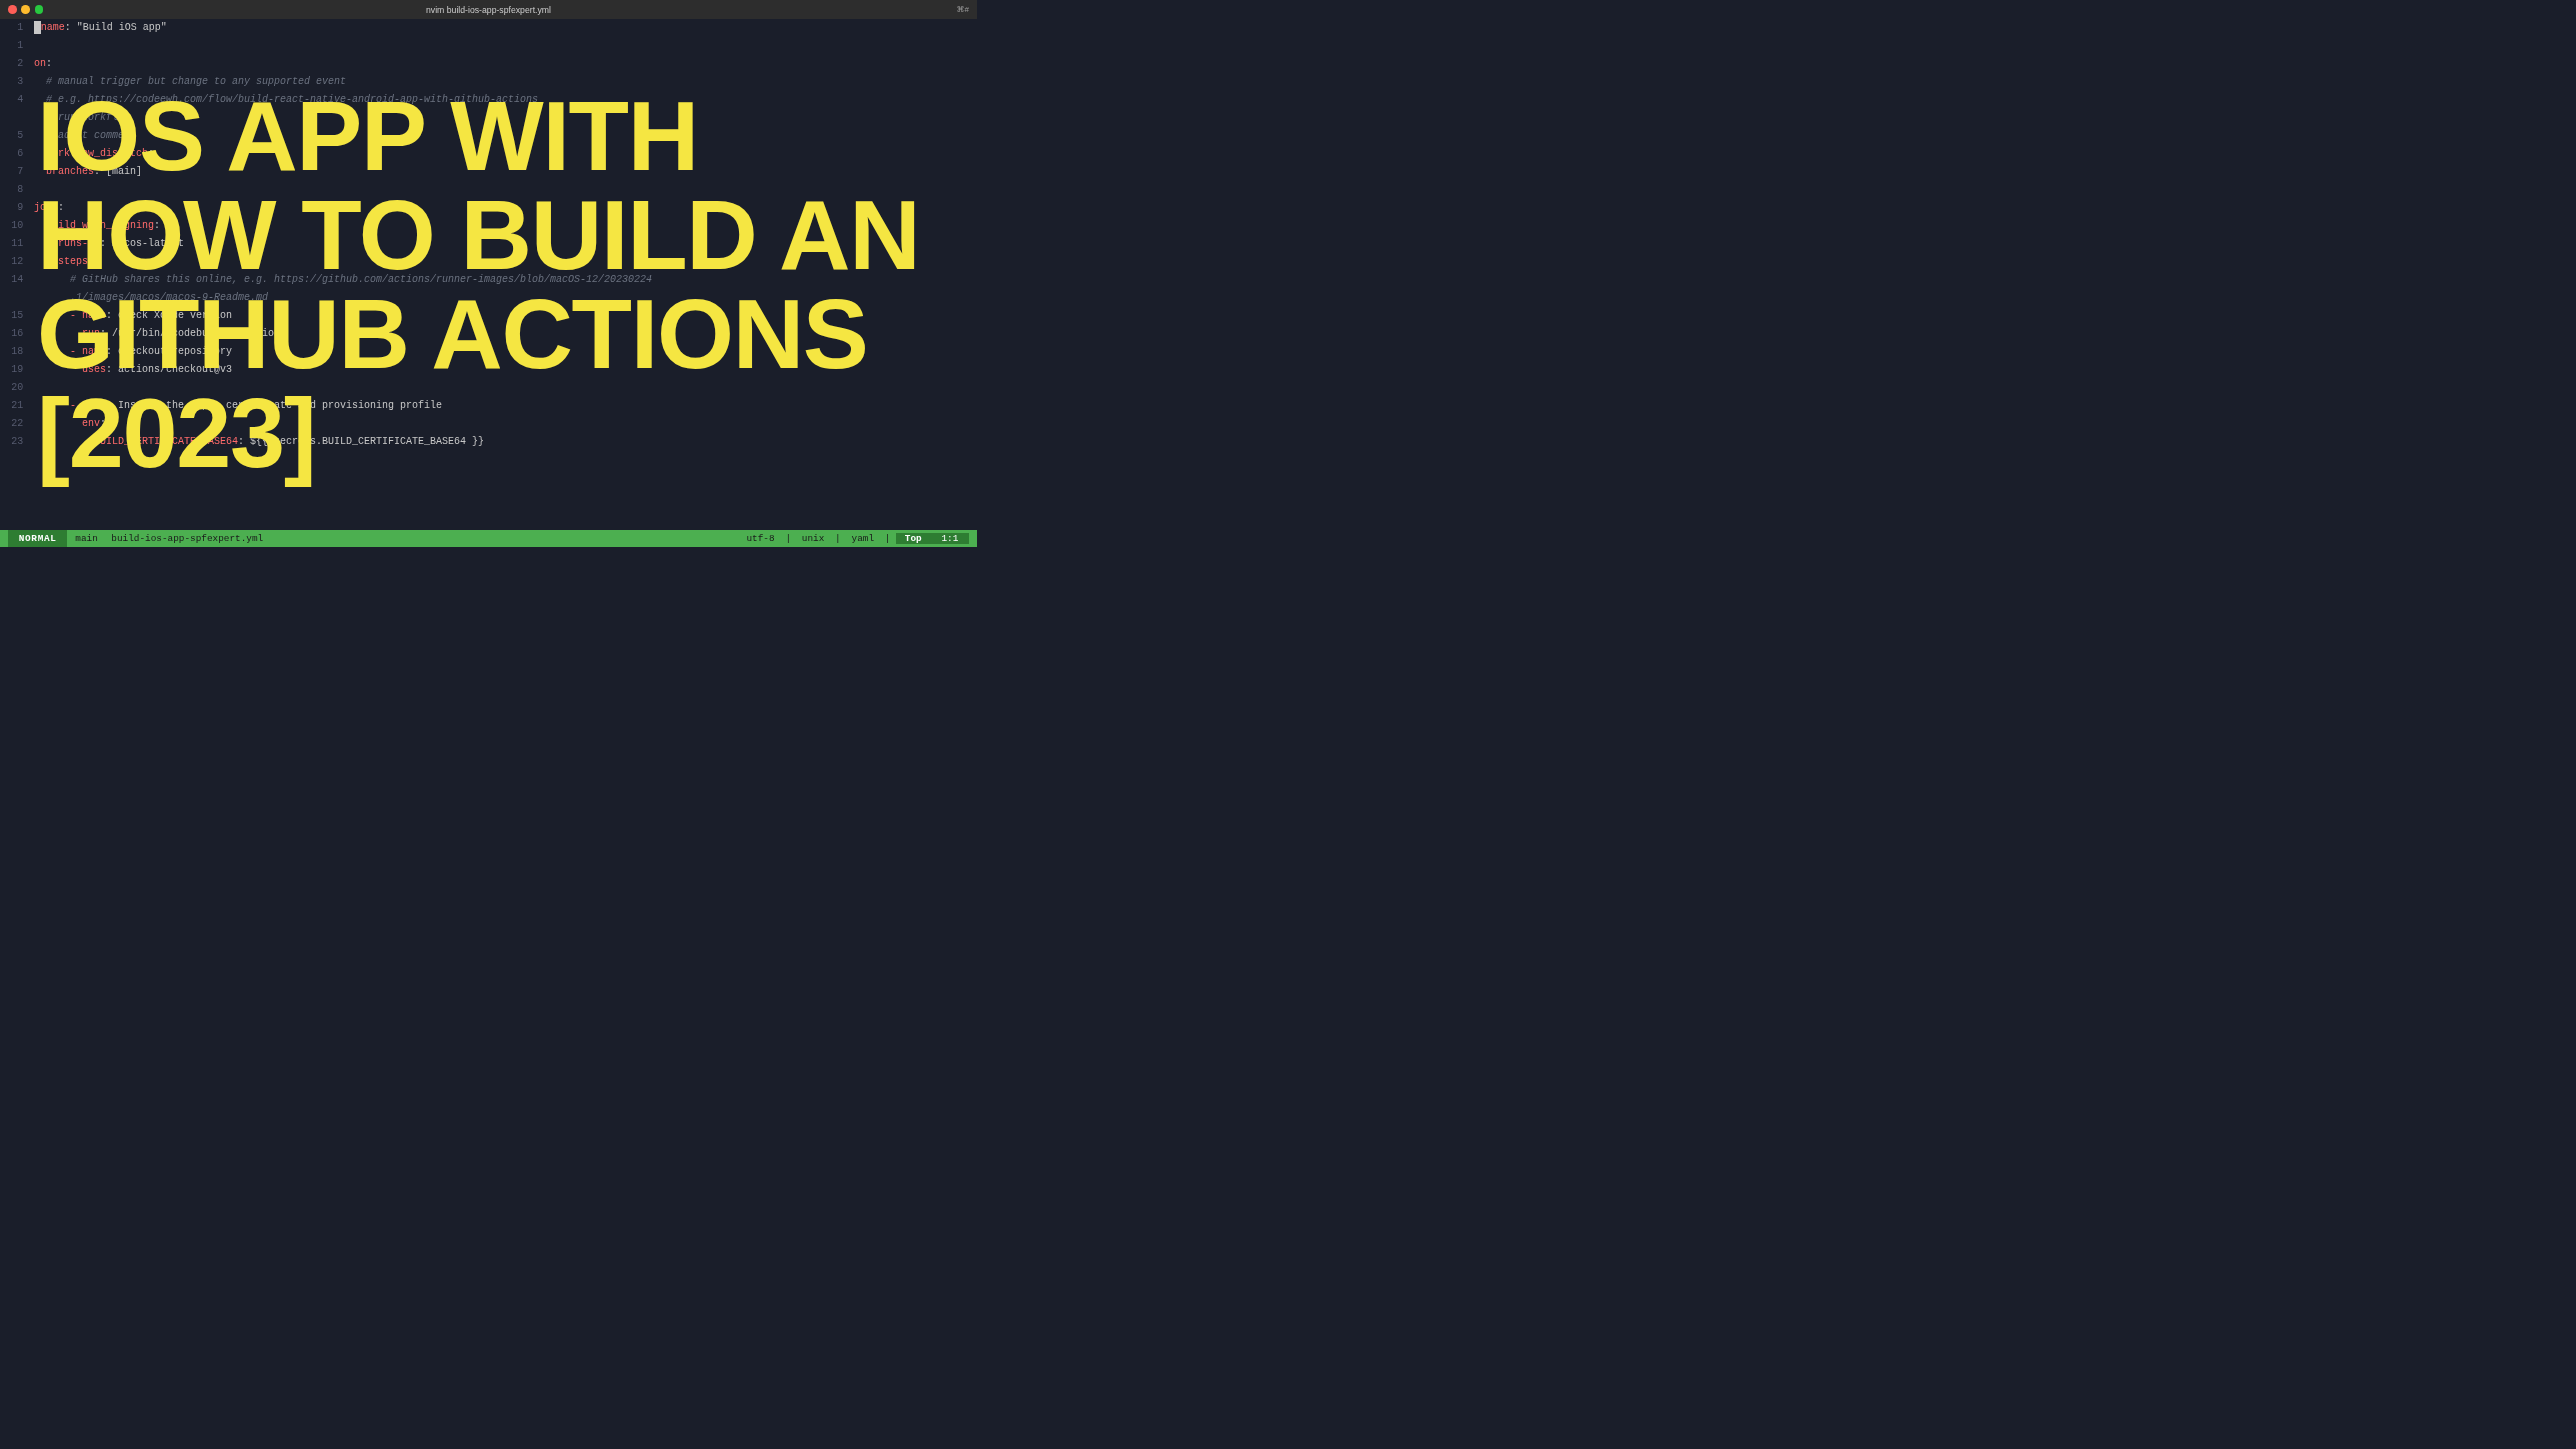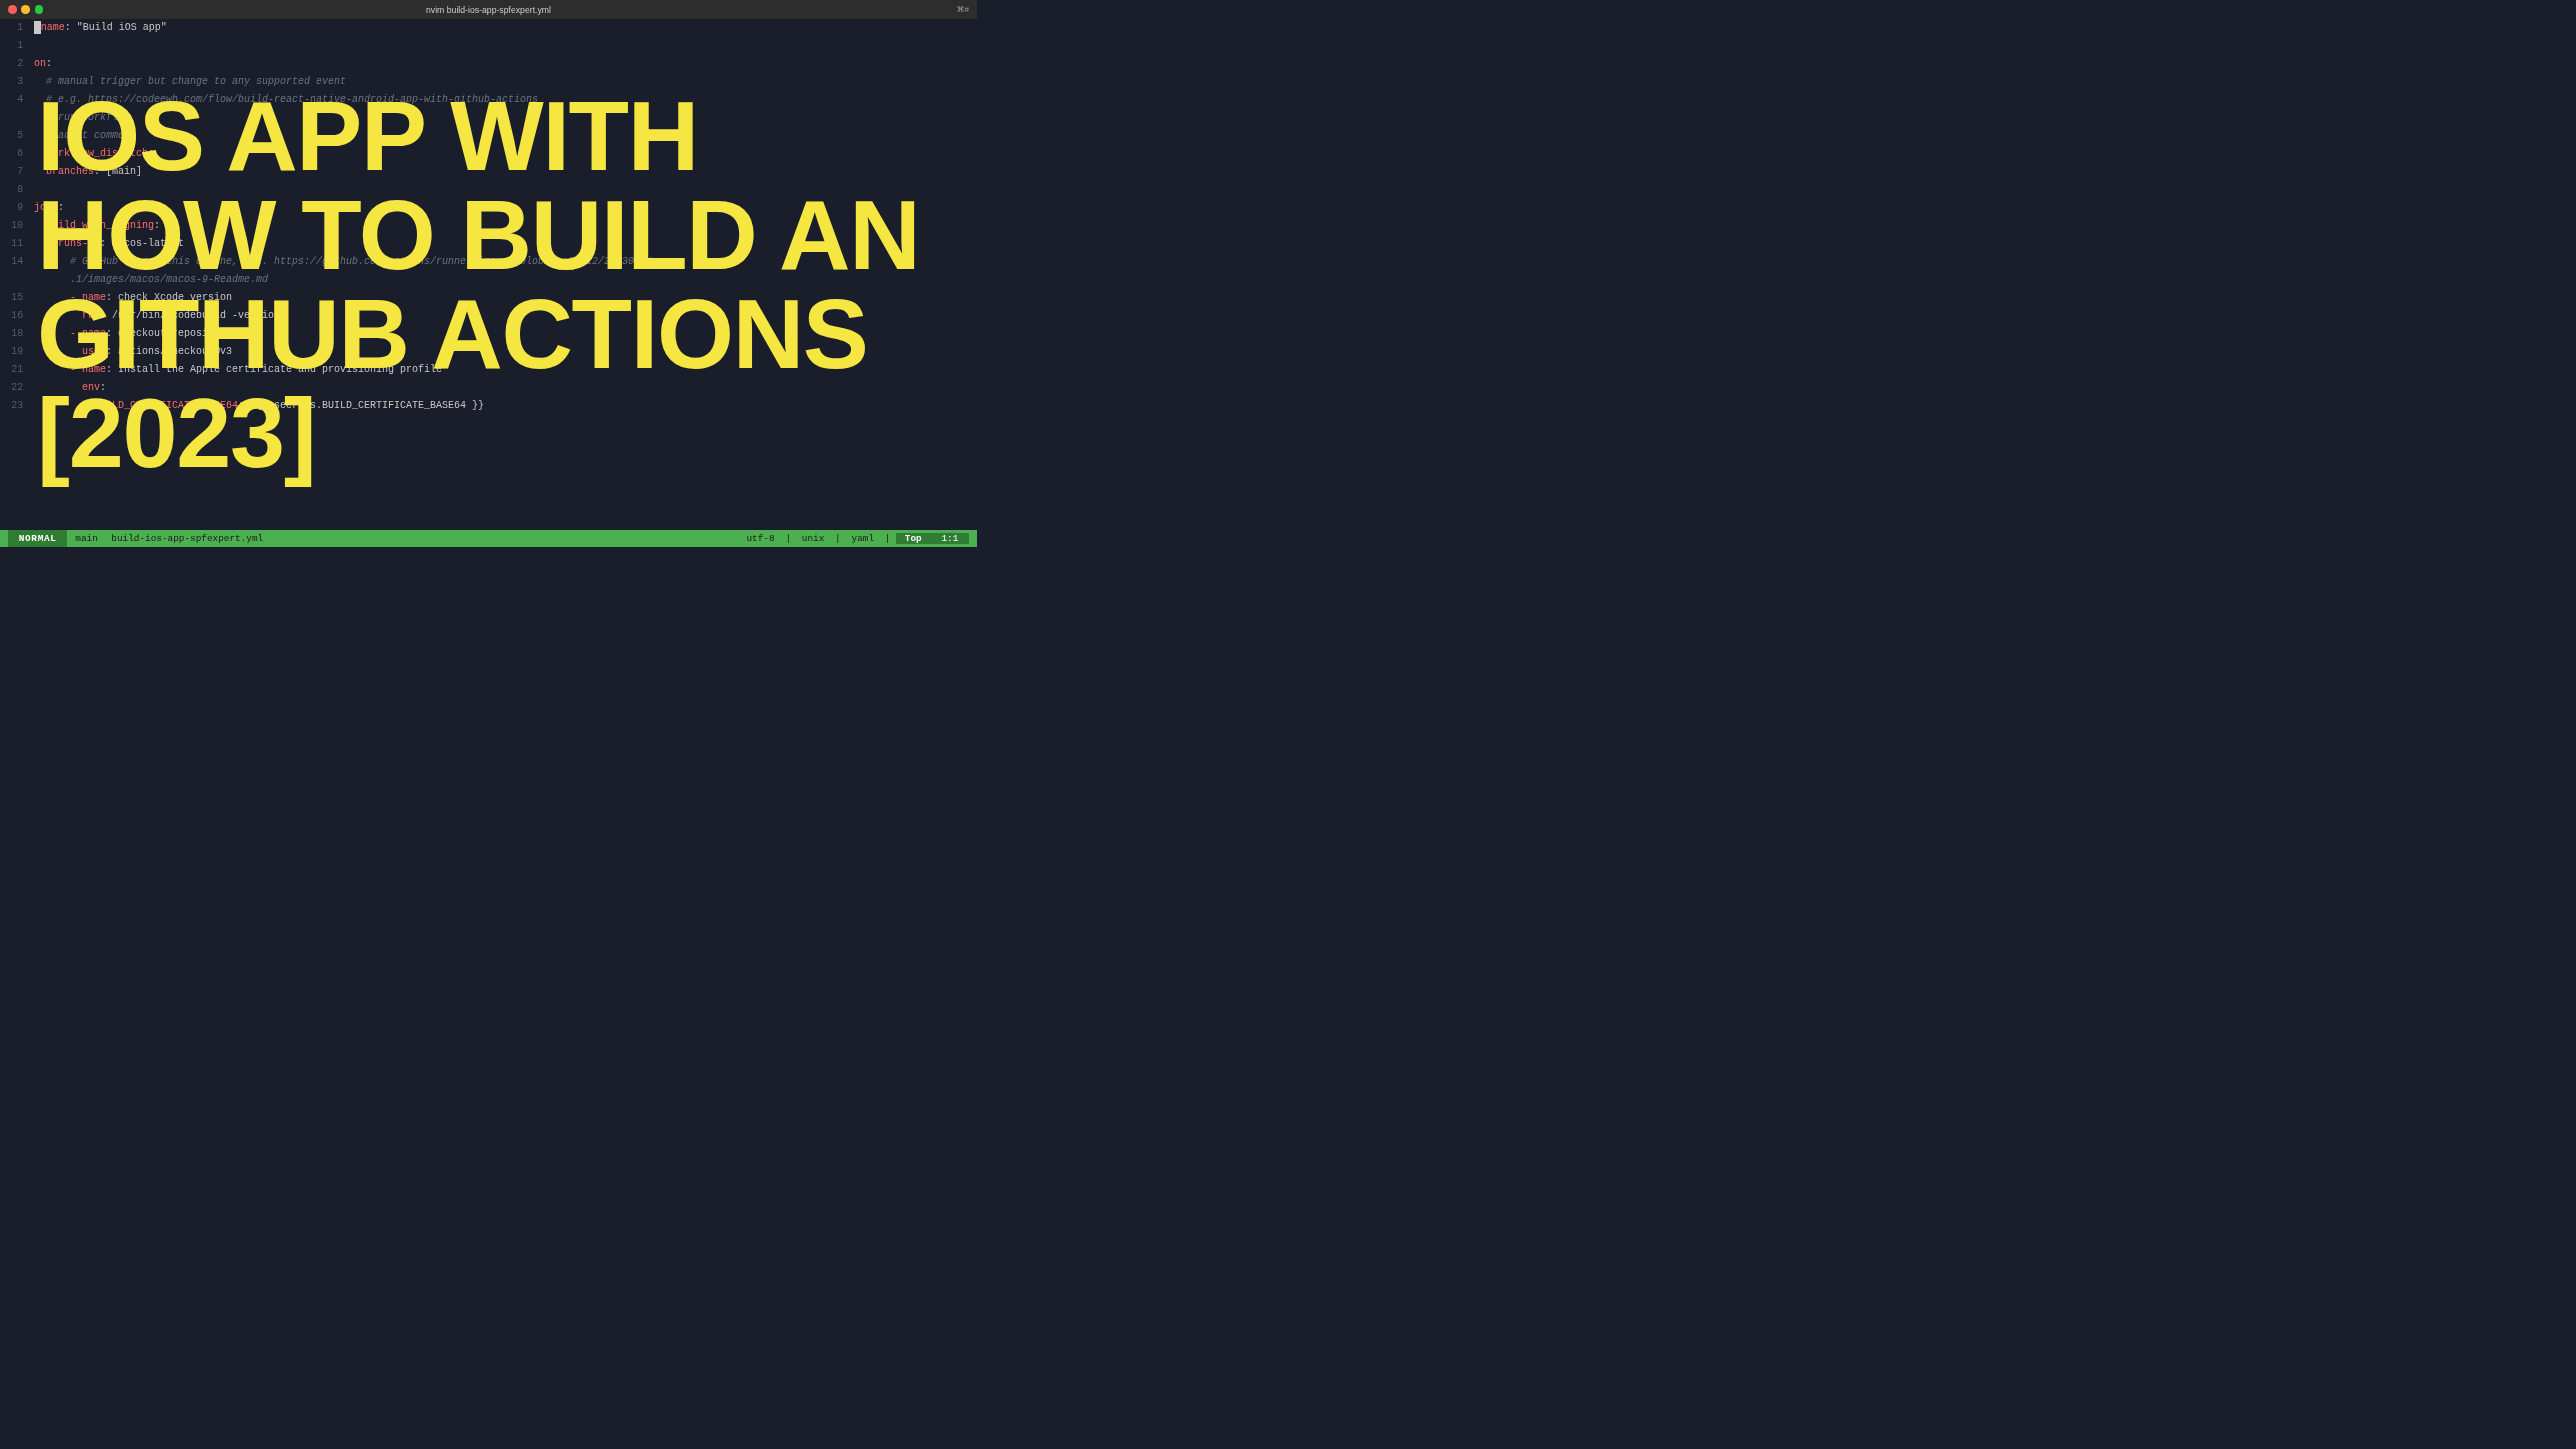--- a/index.html
+++ b/index.html
@@ -287,20 +287,24 @@
     <div class="line">
       <span class="line-number">10</span>
       <span class="line-content">  <span class="key">build_with_signing</span><span>:</span></span>
     </div>
 
     <div class="line">
       <span class="line-number">11</span>
       <span class="line-content">    <span class="key">runs-on</span><span>: macos-latest</span></span>
     </div>
 
+    <div class="line">
+      <span class="line-number">12</span>
+      <span class="line-content">    <span class="key">steps</span><span>:</span></span>
+    </div>
 
 
     <div class="line">
       <span class="line-number">14</span>
       <span class="line-content"><span class="comment">      # GitHub shares this online, e.g. https://github.com/actions/runner-images/blob/macOS-12/20230224</span></span>
     </div>
 
     <div class="line">
       <span class="line-number"></span>
       <span class="line-content"><span class="comment">      .1/images/macos/macos-9-Readme.md</span></span>
@@ -320,20 +324,24 @@
     <div class="line">
       <span class="line-number">18</span>
       <span class="line-content">      <span style="color:#ff6b6b">- </span><span class="key">name</span><span>: checkout repository</span></span>
     </div>
 
     <div class="line">
       <span class="line-number">19</span>
       <span class="line-content">        <span class="key">uses</span><span>: actions/checkout@v3</span></span>
     </div>
 
+    <div class="line">
+      <span class="line-number">20</span>
+      <span class="line-content"></span>
+    </div>
 
     <div class="line">
       <span class="line-number">21</span>
       <span class="line-content">      <span style="color:#ff6b6b">- </span><span class="key">name</span><span>: Install the Apple certificate and provisioning profile</span></span>
     </div>
 
     <div class="line">
       <span class="line-number">22</span>
       <span class="line-content">        <span class="key">env</span><span>:</span></span>
     </div>

